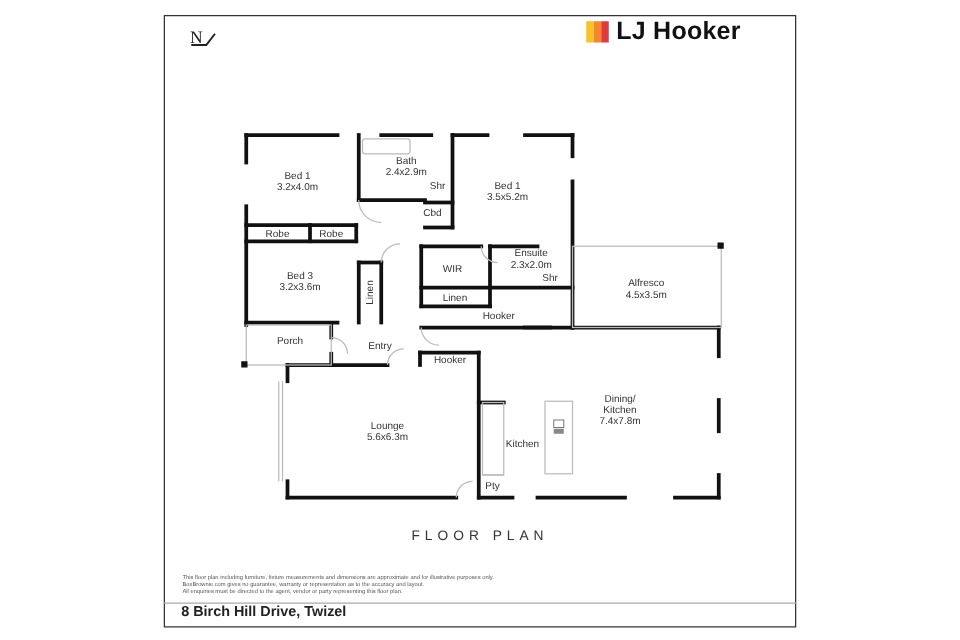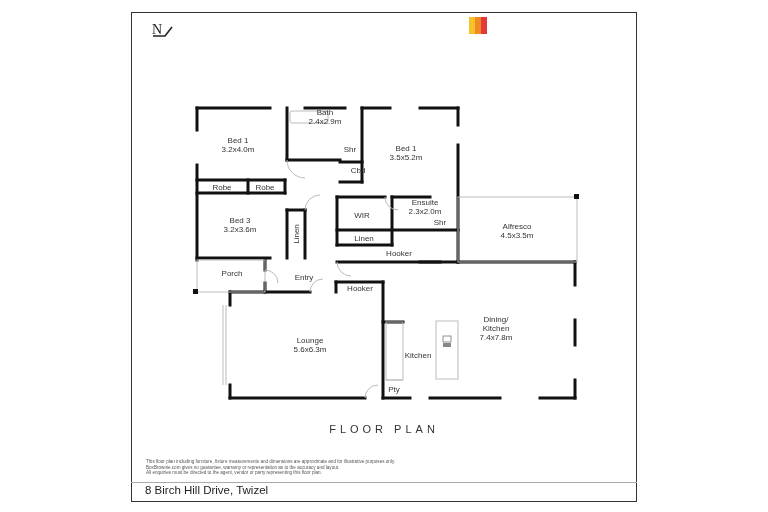--- a/index.html
+++ b/index.html
@@ -7,31 +7,32 @@
     .frame { position:absolute; left:131px; top:12px; width:506px; height:490px; border:1.5px solid #333; box-sizing:border-box; }
     .logo { position:absolute; left:469px; top:14px; height:22px; display:flex; align-items:center; }
     .logo .bar { width:6px; height:17px; display:inline-block; }
     .logo-text { font-family:"Liberation Sans", sans-serif; font-weight:bold; font-size:20px; color:#111; margin-left:6px; letter-spacing:0.2px; line-height:20px; }
     .north { position:absolute; left:151px; top:21px; font-family:"Liberation Serif", serif; font-size:14px; color:#222; }
     svg.plan { position:absolute; left:0; top:0; }
     .rl { position:absolute; font-size:8px; color:#333; text-align:center; line-height:9px; white-space:nowrap; transform:translate(-50%,-50%); }
     .title { position:absolute; left:0; width:768px; top:423px; text-align:center; font-size:11px; letter-spacing:4px; color:#333; }
     .disclaimer { position:absolute; left:146px; top:459px; font-size:4.6px; line-height:5.6px; color:#555; }
     .address-bar { position:absolute; left:131px; top:482px; width:506px; height:20px; border-top:1px solid #aaa; box-sizing:border-box; }
-    .address { position:absolute; left:145px; top:484px; font-size:11.5px; font-weight:normal; color:#222; }
+    .address { position:absolute; left:145px; top:484px; font-size:11.5px; font-weight:bold; color:#222; }
   </style>
 </head>
 <body>
 
 <div class="frame"></div>
 
 <div class="logo">
   <span class="bar" style="background:#f7c12a"></span>
   <span class="bar" style="background:#f08a24"></span>
   <span class="bar" style="background:#e43a3a"></span>
+  <span class="logo-text">LJ Hooker</span>
 </div>
 
 <div class="north">
   <svg width="24" height="20" viewBox="0 0 24 20">
     <text x="1" y="13" font-family="Liberation Serif, serif" font-size="14" fill="#222">N</text>
     <path d="M2 15 L14 15 L21 6" stroke="#222" stroke-width="1.6" fill="none"></path>
   </svg>
 </div>
 
 <svg class="plan" width="768" height="512" viewBox="0 0 768 512">
@@ -121,26 +122,26 @@
   <rect x="574" y="194" width="5" height="5" fill="#111"></rect>
   <rect x="193" y="289" width="5" height="5" fill="#111"></rect>
   <rect x="443" y="336" width="8" height="6" fill="none" stroke="#777" stroke-width="0.8"></rect>
   <rect x="443" y="343" width="8" height="4" fill="#888"></rect>
 </svg>
 
 <div class="rl" style="left:238px;top:145px">
     <div>Bed 1</div>
     <div>3.2x4.0m</div>
   </div>
-<div class="rl" style="left:325px;top:117px">
+<div class="rl" style="left:325px;top:133px">
     <div>Bath</div>
     <div>2.4x2.9m</div>
   </div>
 <div class="rl" style="left:350px;top:149px">Shr</div>
-<div class="rl" style="left:358px;top:170px">Cbd</div>
+<div class="rl" style="left:346px;top:170px">Cbd</div>
 <div class="rl" style="left:406px;top:153px">
     <div>Bed 1</div>
     <div>3.5x5.2m</div>
   </div>
 <div class="rl" style="left:222px;top:187px">Robe</div>
 <div class="rl" style="left:265px;top:187px">Robe</div>
 <div class="rl" style="left:240px;top:225px">
     <div>Bed 3</div>
     <div>3.2x3.6m</div>
   </div>

